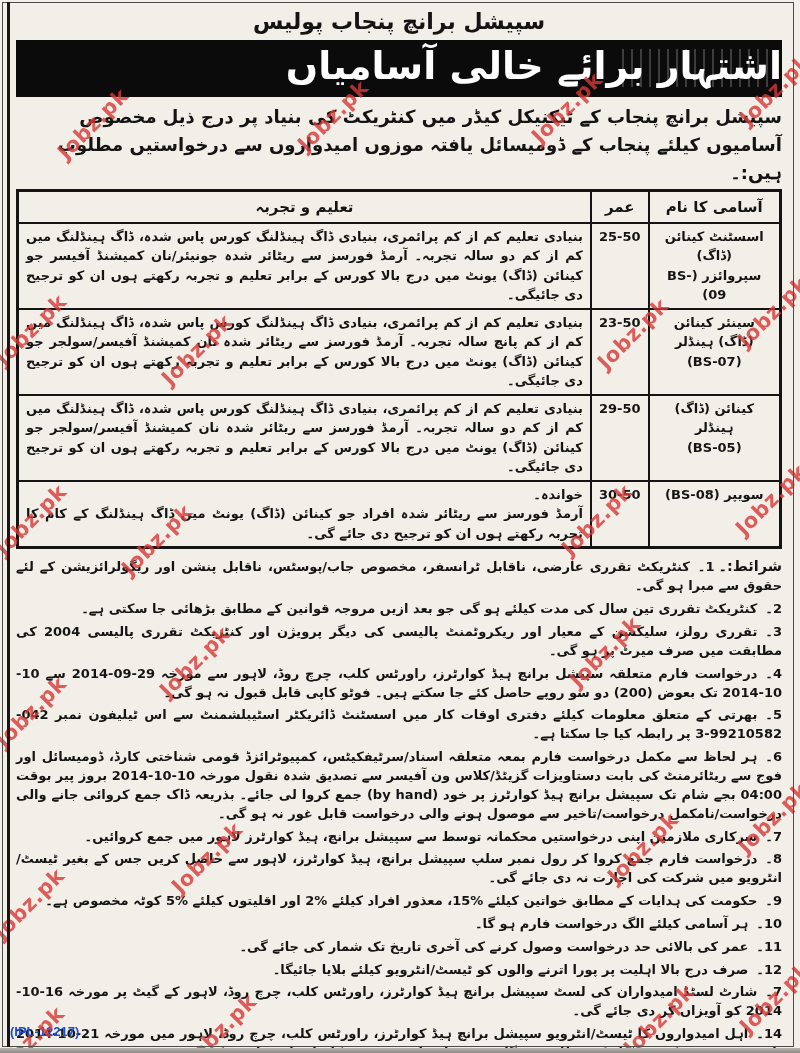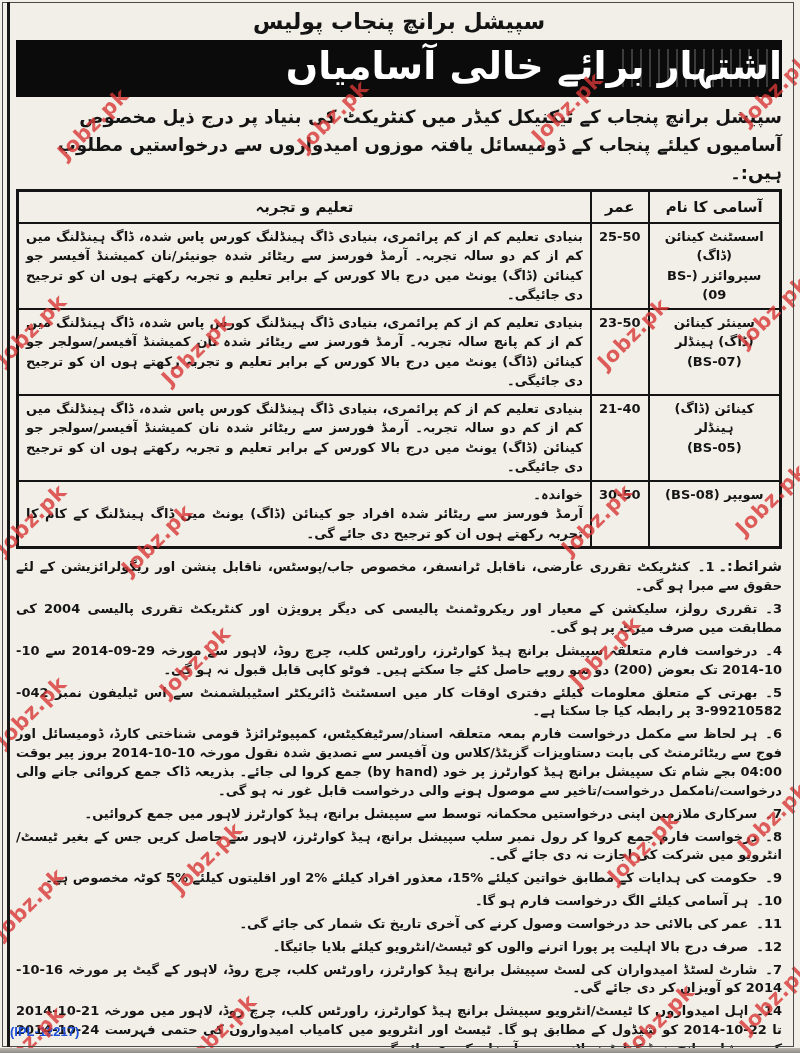--- a/index.html
+++ b/index.html
@@ -86,36 +86,37 @@
       </tr>
       <tr>
         <td class="post">سینئر کینائن (ڈاگ) ہینڈلر
 (BS-07)</td>
         <td class="age">23-50</td>
         <td class="edu">بنیادی تعلیم کم از کم پرائمری، بنیادی ڈاگ ہینڈلنگ کورس پاس شدہ، ڈاگ ہینڈلنگ میں کم از کم پانچ سالہ تجربہ۔ آرمڈ فورسز سے ریٹائر شدہ نان کمیشنڈ آفیسر/سولجر جو کینائن (ڈاگ) یونٹ میں درج بالا کورس کے برابر تعلیم و تجربہ رکھتے ہوں ان کو ترجیح دی جائیگی۔</td>
       </tr>
       <tr>
         <td class="post">کینائن (ڈاگ) ہینڈلر
 (BS-05)</td>
-        <td class="age">21-40</td>
+        <td class="age">29-50</td>
         <td class="edu">بنیادی تعلیم کم از کم پرائمری، بنیادی ڈاگ ہینڈلنگ کورس پاس شدہ، ڈاگ ہینڈلنگ میں کم از کم دو سالہ تجربہ۔ آرمڈ فورسز سے ریٹائر شدہ نان کمیشنڈ آفیسر/سولجر جو کینائن (ڈاگ) یونٹ میں درج بالا کورس کے برابر تعلیم و تجربہ رکھتے ہوں ان کو ترجیح دی جائیگی۔</td>
       </tr>
       <tr>
         <td class="post">سویپر (BS-08)</td>
         <td class="age">30-50</td>
         <td class="edu">خواندہ۔
 آرمڈ فورسز سے ریٹائر شدہ افراد جو کینائن (ڈاگ) یونٹ میں ڈاگ ہینڈلنگ کے کام کا تجربہ رکھتے ہوں ان کو ترجیح دی جائے گی۔</td>
       </tr>
     </tbody>
   </table>
 
   <div class="conds">
     <div class="cond">
       <span class="cond-heading">شرائط:۔</span><span class="cond-num">1۔</span><span>کنٹریکٹ تقرری عارضی، ناقابل ٹرانسفر، مخصوص جاب/پوسٹس، ناقابل پنشن اور ریگولرائزیشن کے لئے حقوق سے مبرا ہو گی۔</span>
     </div>
+    <div class="cond"><span class="cond-num">2۔</span><span>کنٹریکٹ تقرری تین سال کی مدت کیلئے ہو گی جو بعد ازیں مروجہ قوانین کے مطابق بڑھائی جا سکتی ہے۔</span></div>
     <div class="cond"><span class="cond-num">3۔</span><span>تقرری رولز، سلیکشن کے معیار اور ریکروٹمنٹ پالیسی کی دیگر پرویژن اور کنٹریکٹ تقرری پالیسی 2004 کی مطابقت میں صرف میرٹ پر ہو گی۔</span></div>
     <div class="cond"><span class="cond-num">4۔</span><span>درخواست فارم متعلقہ سپیشل برانچ ہیڈ کوارٹرز، راورٹس کلب، چرچ روڈ، لاہور سے مورخہ 29-09-2014 سے 10-10-2014 تک بعوض (200) دو سو روپے حاصل کئے جا سکتے ہیں۔ فوٹو کاپی قابل قبول نہ ہو گی۔</span></div>
     <div class="cond"><span class="cond-num">5۔</span><span>بھرتی کے متعلق معلومات کیلئے دفتری اوقات کار میں اسسٹنٹ ڈائریکٹر اسٹیبلشمنٹ سے اس ٹیلیفون نمبر 042-99210582-3 پر رابطہ کیا جا سکتا ہے۔</span></div>
     <div class="cond"><span class="cond-num">6۔</span><span>ہر لحاظ سے مکمل درخواست فارم بمعہ متعلقہ اسناد/سرٹیفکیٹس، کمپیوٹرائزڈ قومی شناختی کارڈ، ڈومیسائل اور فوج سے ریٹائرمنٹ کی بابت دستاویزات گزیٹڈ/کلاس ون آفیسر سے تصدیق شدہ نقول مورخہ 10-10-2014 بروز پیر بوقت 04:00 بجے شام تک سپیشل برانچ ہیڈ کوارٹرز پر خود (by hand) جمع کروا لی جائے۔ بذریعہ ڈاک جمع کروائی جانے والی درخواست/نامکمل درخواست/تاخیر سے موصول ہونے والی درخواست قابل غور نہ ہو گی۔</span></div>
     <div class="cond"><span class="cond-num">7۔</span><span>سرکاری ملازمین اپنی درخواستیں محکمانہ توسط سے سپیشل برانچ، ہیڈ کوارٹرز لاہور میں جمع کروائیں۔</span></div>
     <div class="cond"><span class="cond-num">8۔</span><span>درخواست فارم جمع کروا کر رول نمبر سلپ سپیشل برانچ، ہیڈ کوارٹرز، لاہور سے حاصل کریں جس کے بغیر ٹیسٹ/انٹرویو میں شرکت کی اجازت نہ دی جائے گی۔</span></div>
     <div class="cond"><span class="cond-num">9۔</span><span>حکومت کی ہدایات کے مطابق خواتین کیلئے %15، معذور افراد کیلئے %2 اور اقلیتوں کیلئے %5 کوٹہ مخصوص ہے۔</span></div>
     <div class="cond"><span class="cond-num">10۔</span><span>ہر آسامی کیلئے الگ درخواست فارم ہو گا۔</span></div>
     <div class="cond"><span class="cond-num">11۔</span><span>عمر کی بالائی حد درخواست وصول کرنے کی آخری تاریخ تک شمار کی جائے گی۔</span></div>
     <div class="cond"><span class="cond-num">12۔</span><span>صرف درج بالا اہلیت پر پورا اترنے والوں کو ٹیسٹ/انٹرویو کیلئے بلایا جائیگا۔</span></div>

